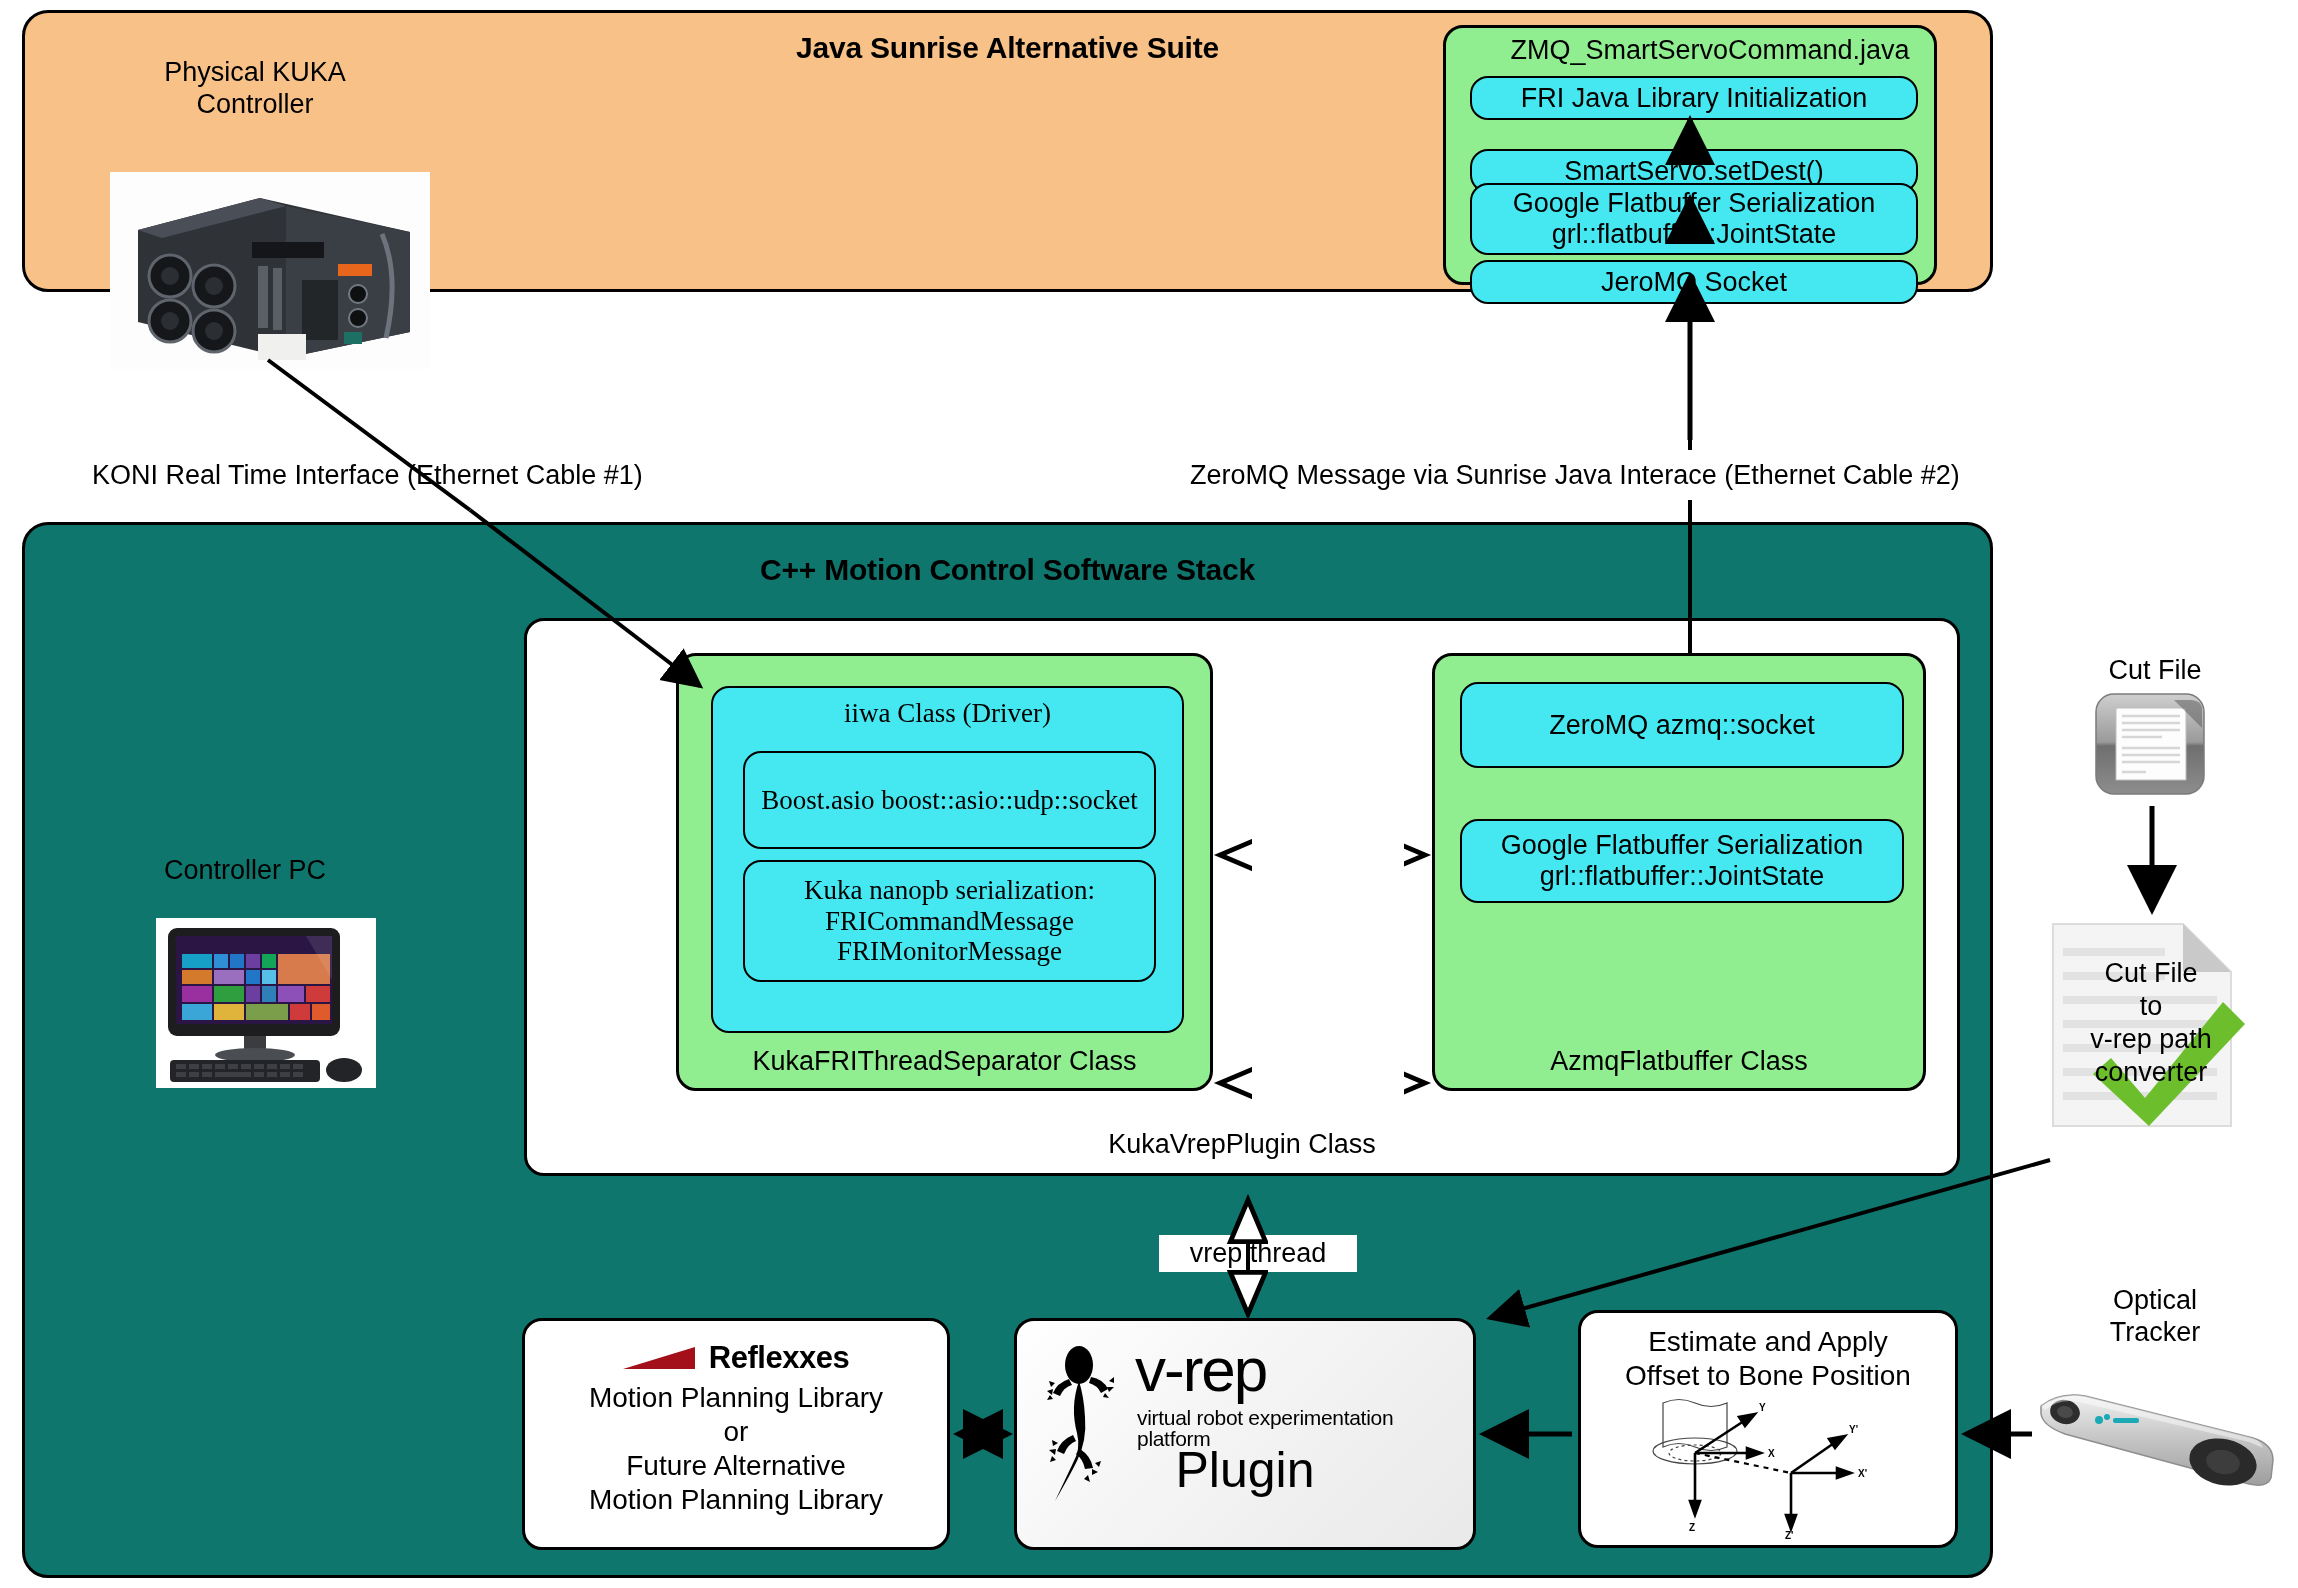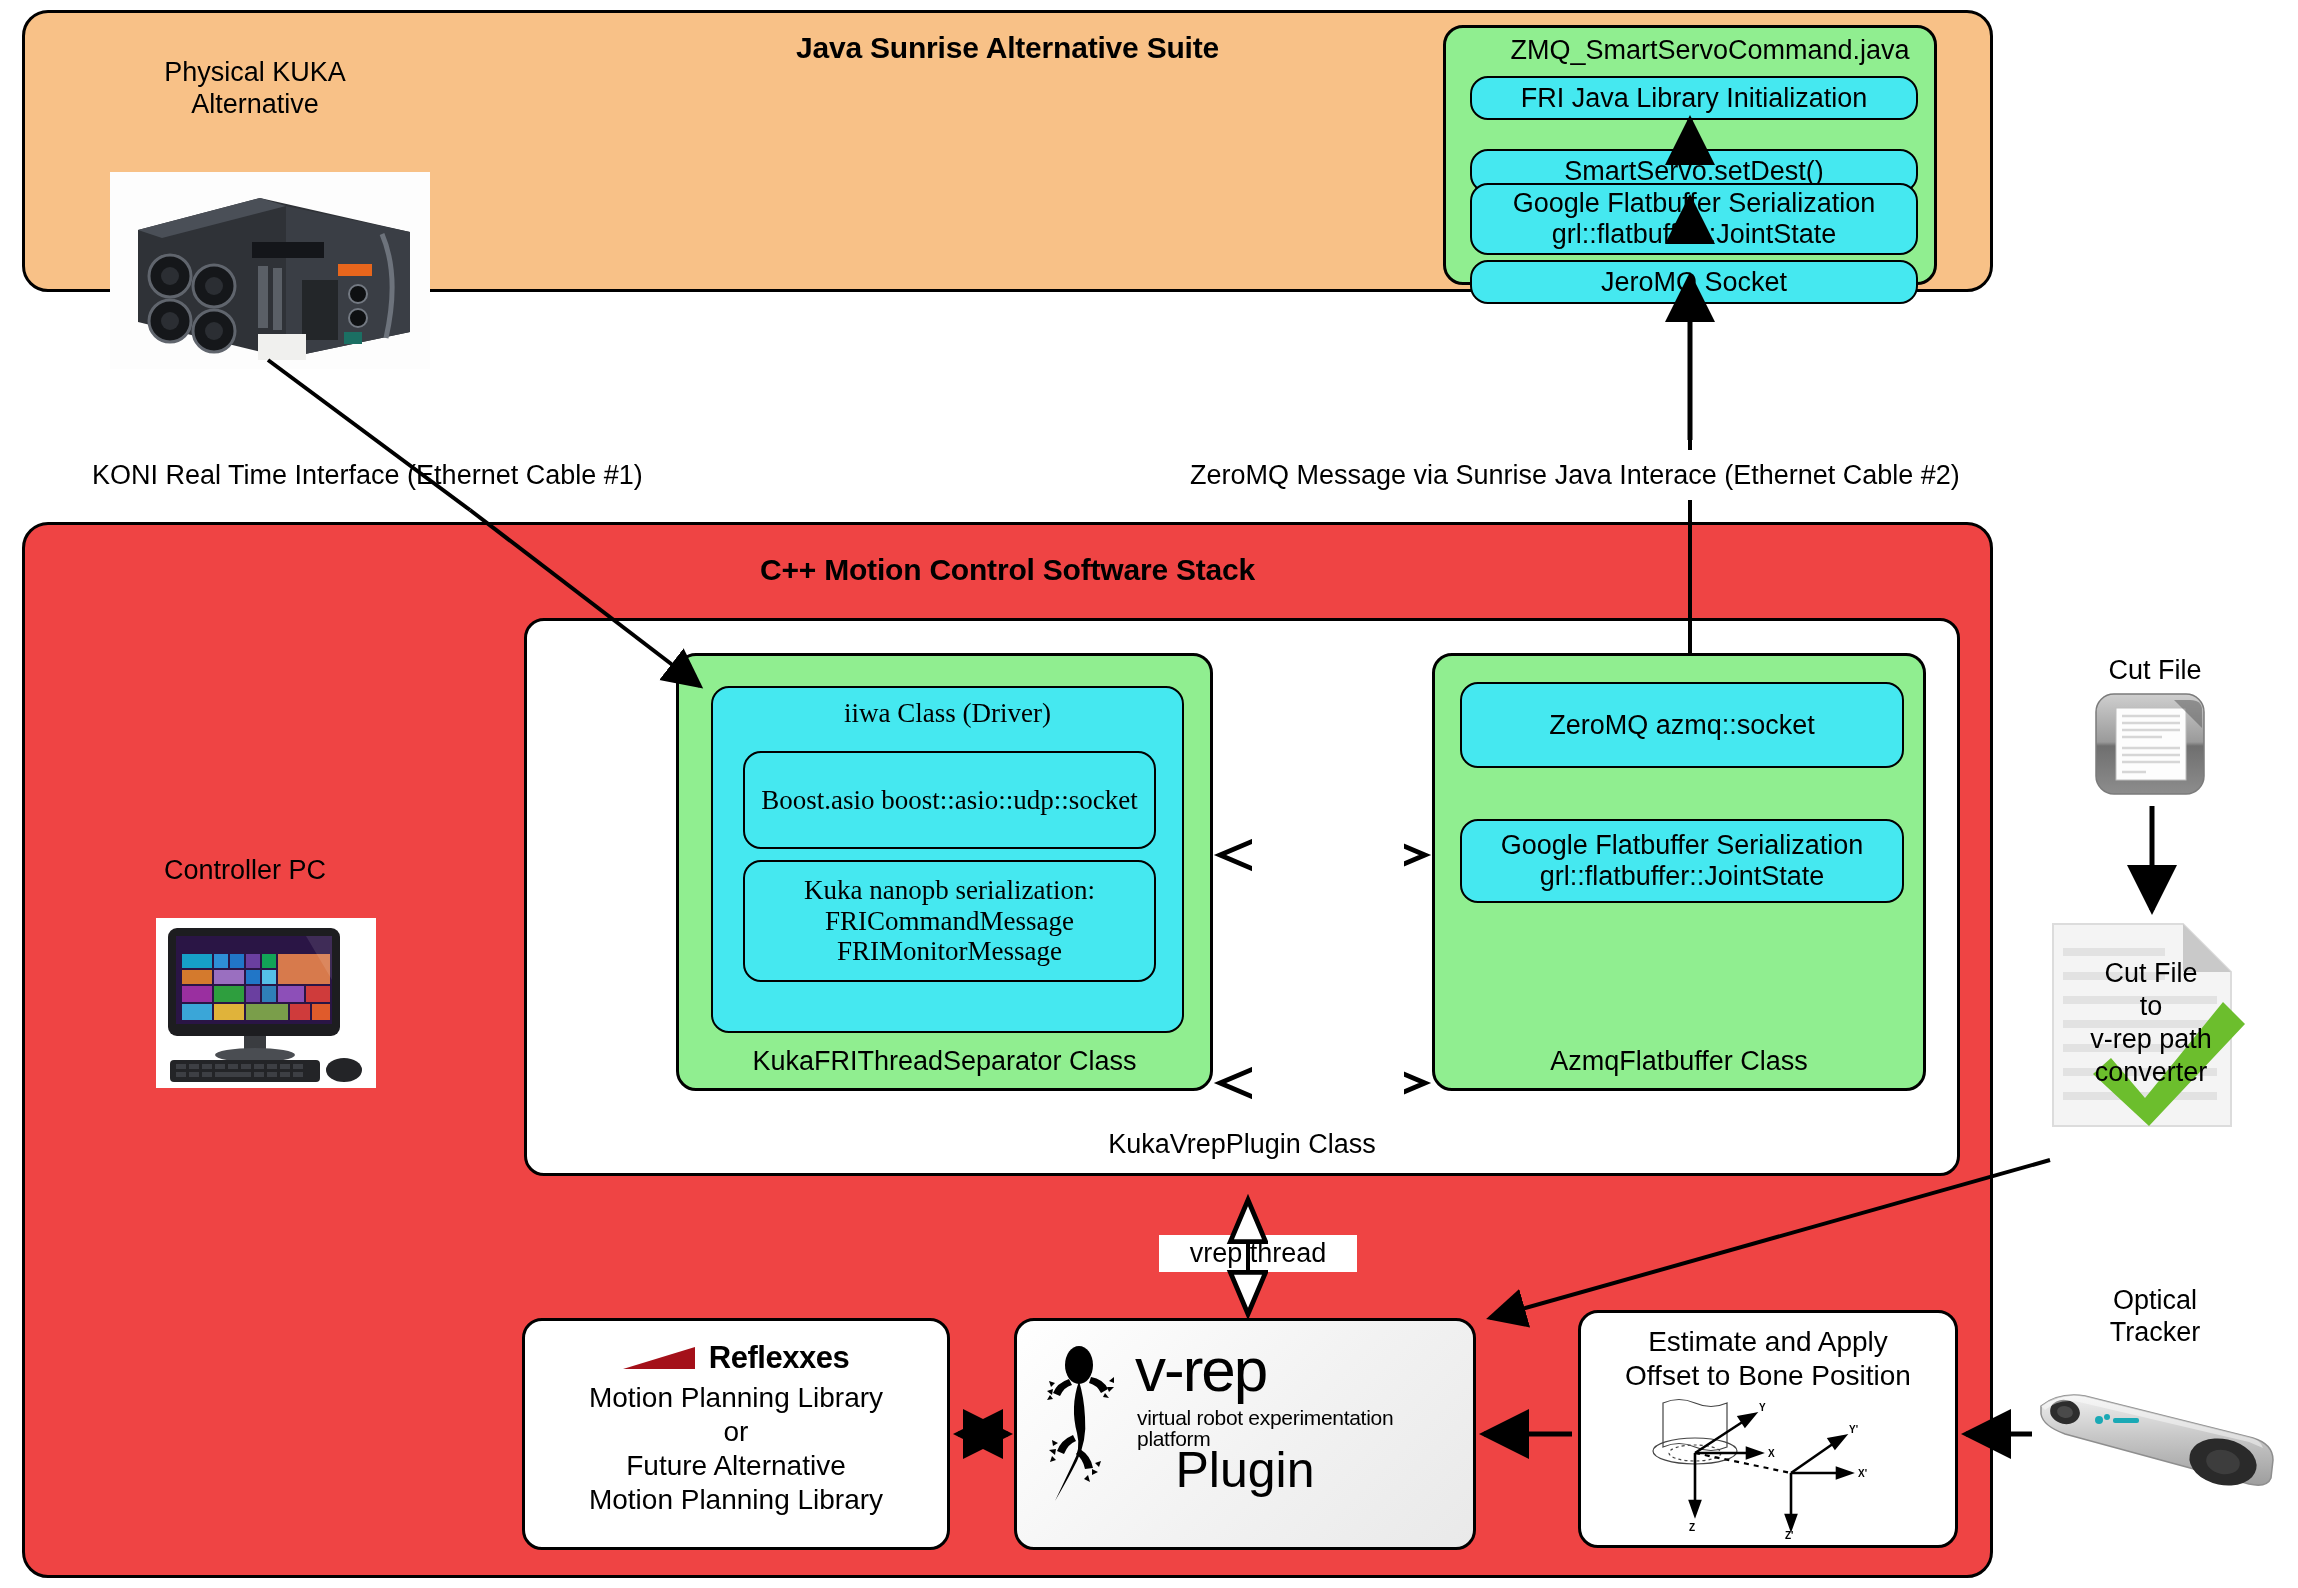--- a/index.html
+++ b/index.html
@@ -20,21 +20,21 @@
     background: #ffffff;
   }
   .abs { position: absolute; box-sizing: border-box; }
 
   
   .panel {
     border: 3px solid #000;
     border-radius: 26px;
   }
   .panel-orange { background: #f8c187; }
-  .panel-yellow { background: #ef4444; }
+  .panel-yellow { background: #0f766e; }
 
   .panel-title {
     position: absolute;
     left: 0; right: 0;
     text-align: center;
     font-weight: bold;
     font-size: 30px;
     letter-spacing: -0.2px;
   }
 
@@ -118,21 +118,21 @@
 </head>
 <body>
 
 <div id="stage">
 
   <div class="abs panel panel-orange" style="left:22px; top:10px; width:1971px; height:282px;">
     <div class="panel-title" style="top:18px;">Java Sunrise Alternative Suite</div>
   </div>
 
   <div class="caption" style="left:110px; top:57px; width:290px;">Physical KUKA
-Alternative</div>
+Controller</div>
 
   <div class="photo" style="left:110px; top:172px; width:320px; height:197px; border:0;">
     <svg width="320" height="197" viewBox="0 0 320 197">
       <rect x="0" y="0" width="320" height="197" fill="#fdfdfd"></rect>
 
       <polygon points="28,58 150,26 300,60 300,160 176,186 28,150" fill="#2f3237"></polygon>
       <polygon points="28,58 150,26 176,34 52,66" fill="#4a4f57"></polygon>
       <polygon points="176,34 300,60 300,160 176,186" fill="#3a3e45"></polygon>
 
       <circle cx="60" cy="104" r="21" fill="#15171a" stroke="#60656d" stroke-width="3"></circle>

